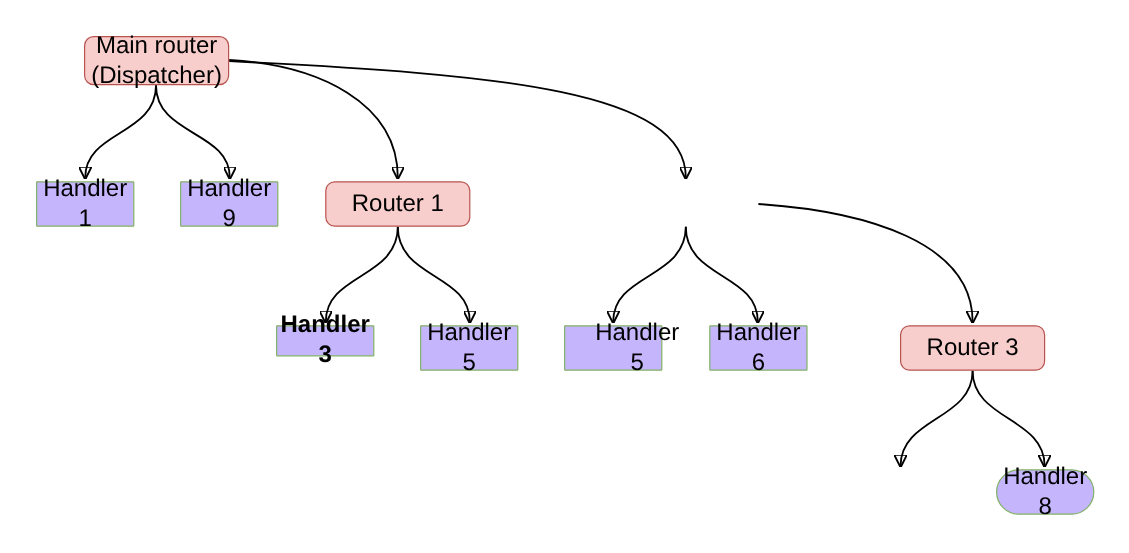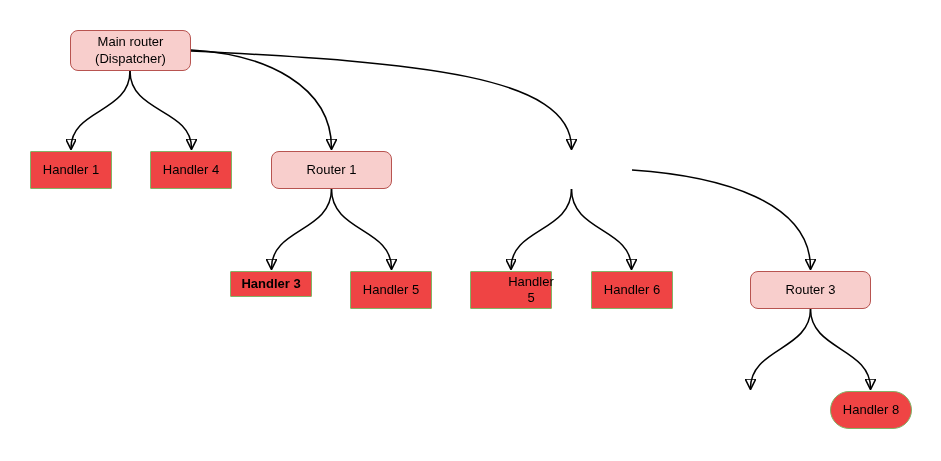--- a/index.html
+++ b/index.html
@@ -27,32 +27,32 @@
     stroke: #000000;
     stroke-width: 1.5px;
   }
   .node {
     position: absolute;
     box-sizing: border-box;
     display: flex;
     align-items: center;
     justify-content: center;
     text-align: center;
-    font-size: 13px;
+    font-size: 20px;
     line-height: 1.25;
     color: #000000;
     white-space: pre-line;
   }
   .node.router {
     background: #f8cecc;
     border: 1.6px solid #b85450;
     border-radius: 8px;
   }
   .node.handler {
-    background: #ef4444;
+    background: #c4b5fd;
     border: 1.5px solid #82b366;
     border-radius: 1px;
   }
 </style>
 </head>
 <body>
 
 <div class="canvas">
 
   <svg class="edges" viewBox="0 0 941 461" xmlns="http://www.w3.org/2000/svg">
@@ -77,21 +77,21 @@
   <div class="node router" style="left:70px; top:30px; width:121px; height:41px;">
     <span>Main router
 (Dispatcher)</span>
   </div>
 
   <div class="node handler" style="left:30px; top:151px; width:82px; height:38px;">
     <span>Handler 1</span>
   </div>
 
   <div class="node handler" style="left:150px; top:151px; width:82px; height:38px;">
-    <span>Handler 4</span>
+    <span>Handler 9</span>
   </div>
 
   <div class="node router" style="left:271px; top:151px; width:121px; height:38px;">
     <span>Router 1</span>
   </div>
 
 
   <div class="node handler" style="left:230px; top:271px; width:82px; height:26px;font-weight:bold;">
     <span>Handler 3</span>
   </div>

